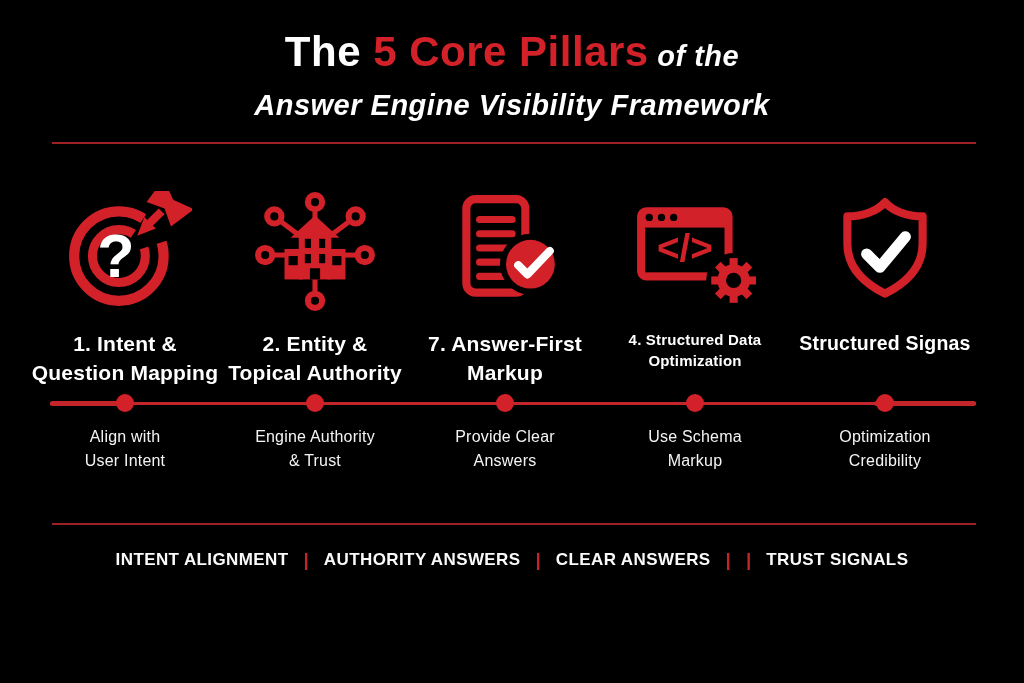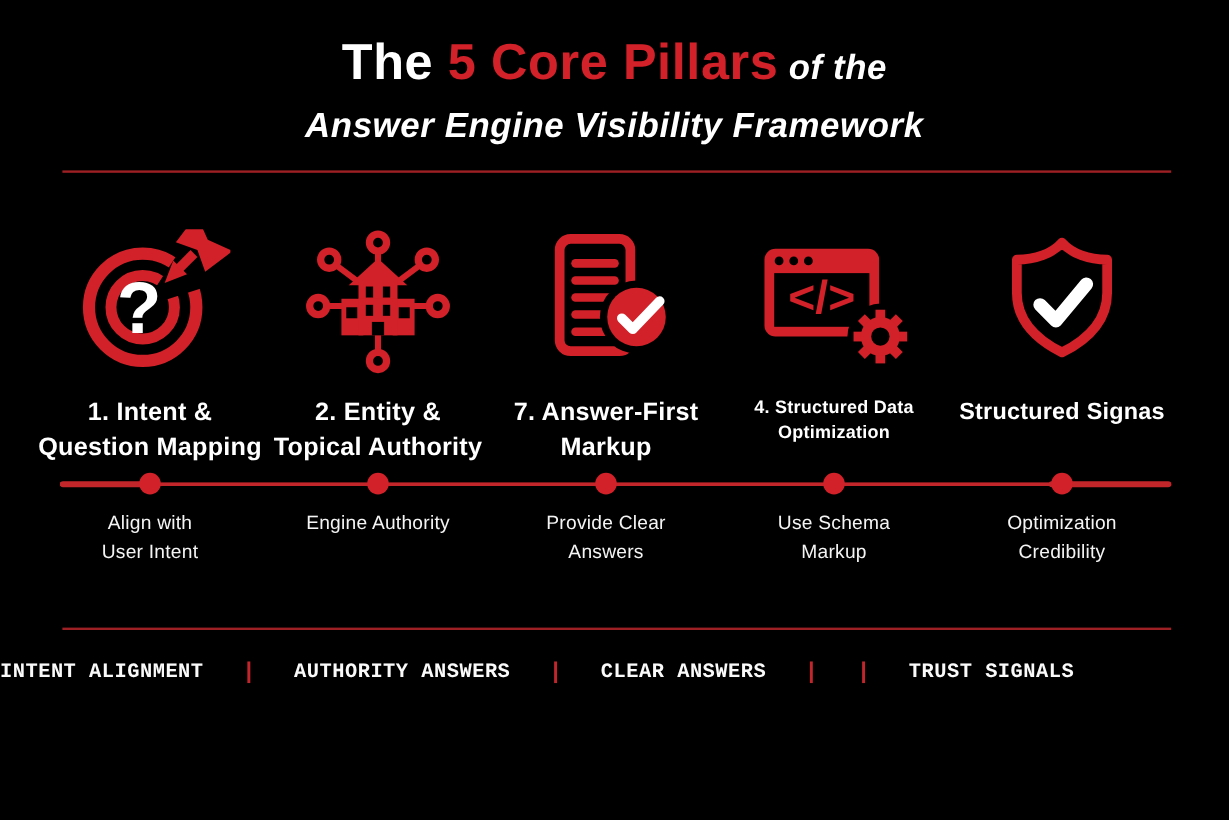--- a/index.html
+++ b/index.html
@@ -55,23 +55,22 @@
     background: #d22128; margin: 3px auto 0 auto;
   }
   
   .subtitles-row { margin-top: 10px; }
   .subtitle { font-size: 16px; font-weight: 400; line-height: 1.5; letter-spacing: 0.2px; color: #f4f4f4; }
   .subtitle span { display: block; }
   .divider.bottom { margin-top: 50px; }
   
   .footer {
     margin-top: 24px;
-    display: flex; align-items: center; justify-content: flex-start;
-    gap: 32px;
-    font-family: Liberation Mono, monospace;
+    display: flex; align-items: center; justify-content: center;
+    gap: 15px;
   }
   .footer .flabel { font-size: 17px; font-weight: 700; letter-spacing: 0.4px; color: #fafafa; }
   .footer .sep { color: #c2262b; font-size: 19px; font-weight: 700; }
 </style>
 </head>
 <body>
 
 <div class="canvas">
 
   <div class="title-block">
@@ -254,20 +253,21 @@
   <div class="cols subtitles-row">
     <div class="col">
       <div class="subtitle">
         <span>Align with</span>
         <span>User Intent</span>
       </div>
     </div>
     <div class="col">
       <div class="subtitle">
         <span>Engine Authority</span>
+        <span>&amp; Trust</span>
       </div>
     </div>
     <div class="col">
       <div class="subtitle">
         <span>Provide Clear</span>
         <span>Answers</span>
       </div>
     </div>
     <div class="col">
       <div class="subtitle">

